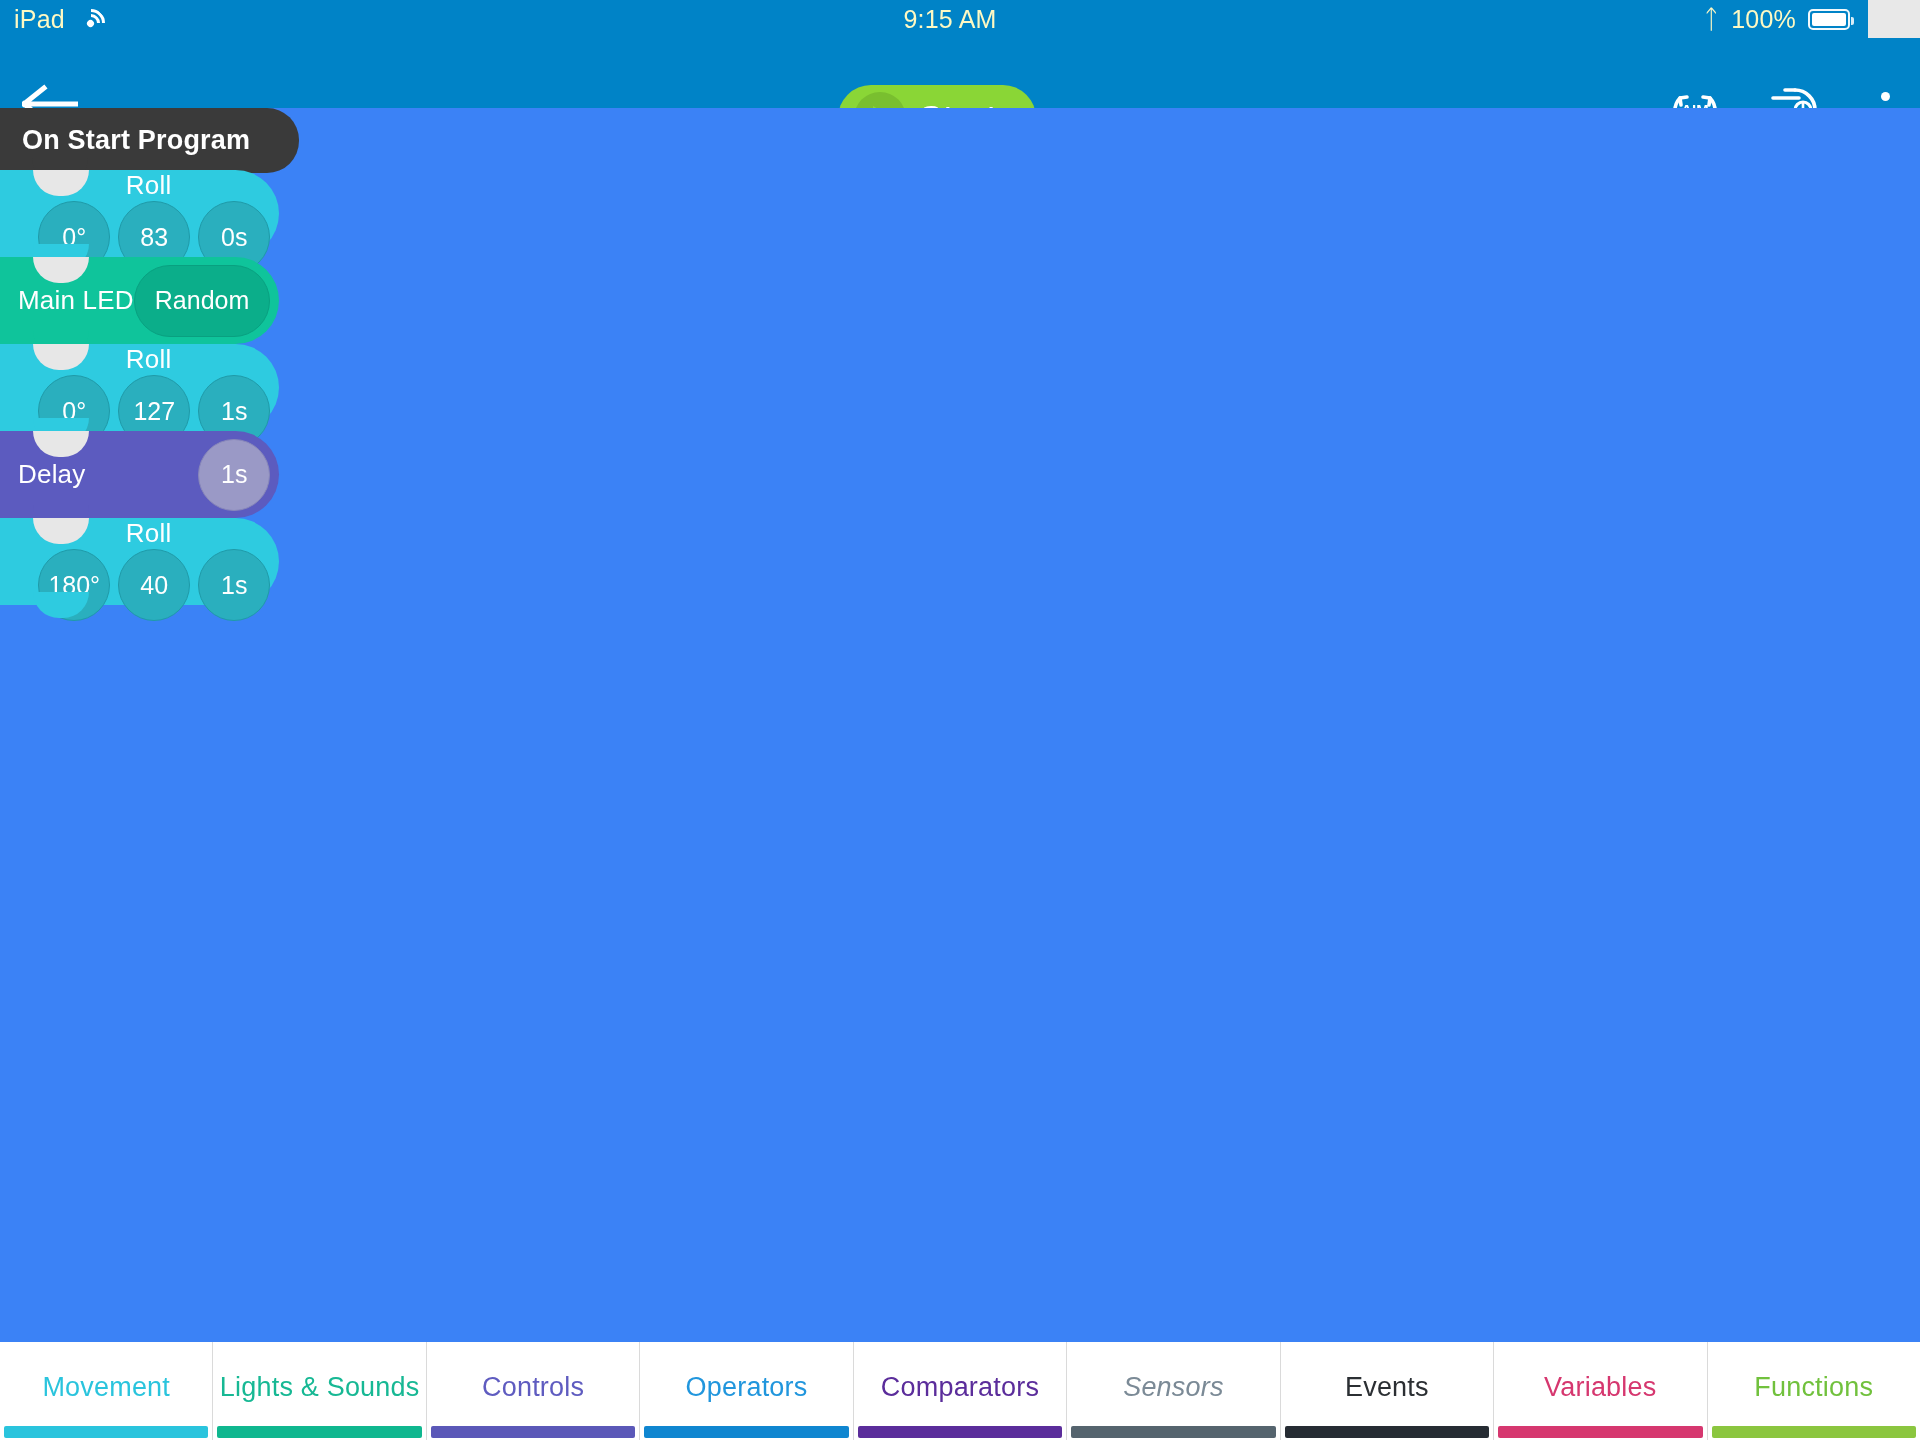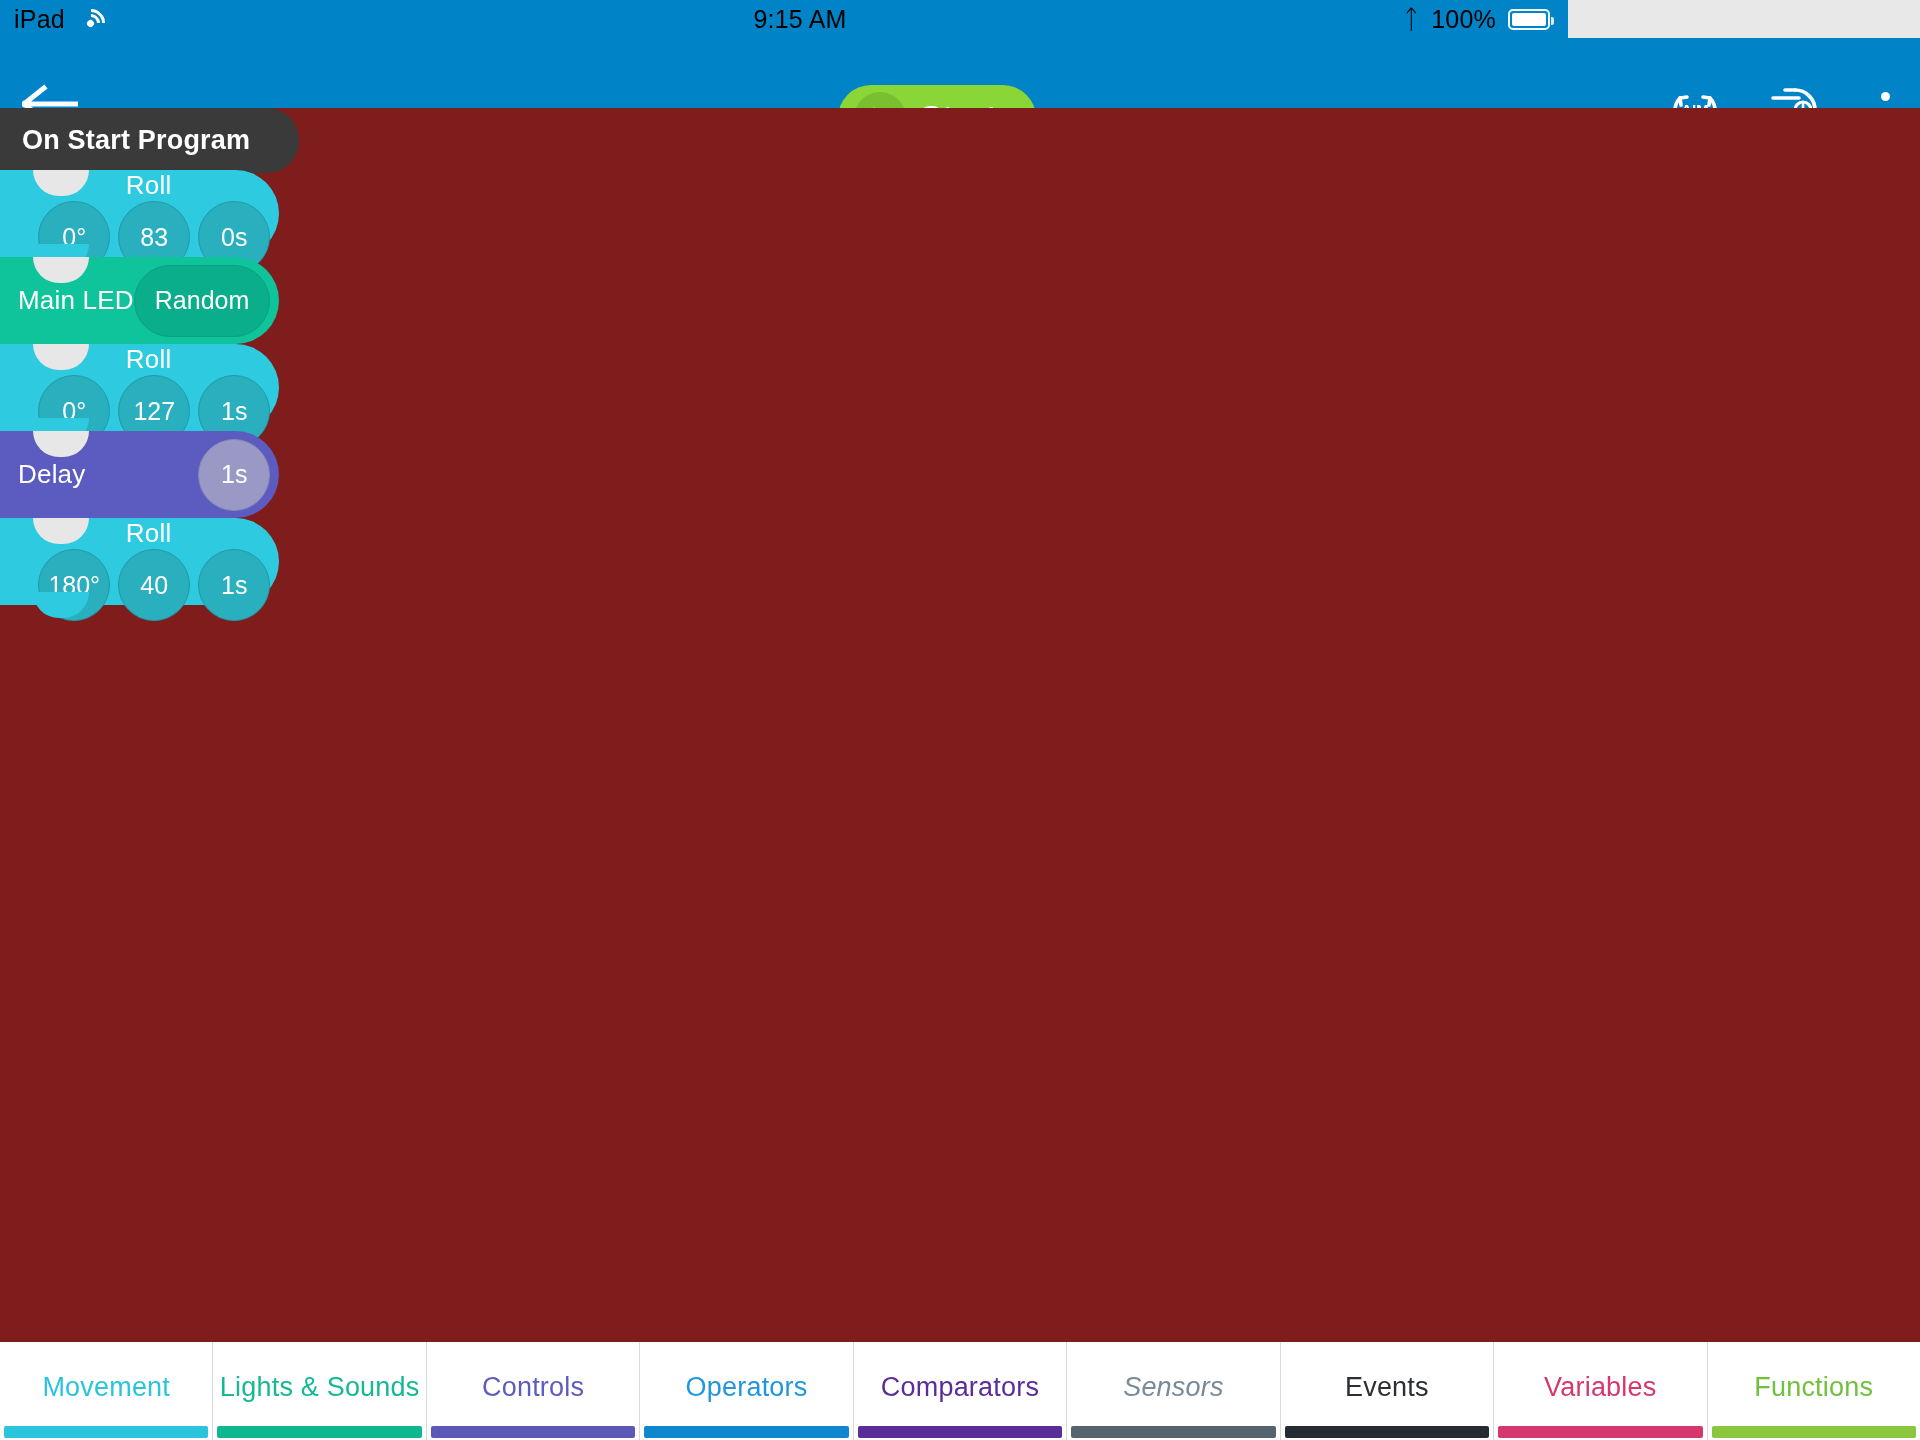--- a/index.html
+++ b/index.html
@@ -6,22 +6,22 @@
   html,body {
     width:1920px; height:1440px;
     font-family:"Liberation Sans", sans-serif;
     background:#e8e8e8;
     overflow:hidden;
   }
   #root { position:relative; width:1920px; height:1440px; }
 
   
   .statusbar{
-    position:absolute; left:0; top:0; width:1568px; height:38px;
-    background:#0083c7; color:#000000;
+    position:absolute; left:0; top:0; width:1868px; height:38px;
+    background:#0083c7; color:#fef9c3;
     display:flex; align-items:center;
     font-size:25px; letter-spacing:.2px;
   }
   .sb-left{ display:flex; align-items:center; gap:12px; padding-left:14px; }
   .sb-center{ position:absolute; left:0; right:0; text-align:center; font-size:25px;padding-left:32px; }
   .sb-right{ margin-left:auto; display:flex; align-items:center; gap:12px; padding-right:18px; position:relative; z-index:2;}
   .wifi{ width:28px; height:20px; position:relative; display:inline-block; }
   .wifi i{ position:absolute; border:3px solid #fff; border-bottom-color:transparent;
            border-left-color:transparent; border-right-color:transparent; border-radius:50%; }
   .wifi i:nth-child(1){ width:28px; height:28px; left:0; top:0; transform:rotate(45deg); }
@@ -62,21 +62,21 @@
   .start-label{ color:#fff; font-size:33px; font-weight:bold; letter-spacing:.3px; }
 
   .tb-right{ position:absolute; right:16px; top:44px; display:flex; align-items:center; gap:42px;}
   .ic{ cursor:pointer; display:block; }
   .kebab{ display:flex; flex-direction:column; gap:7px; align-items:center; padding:6px 14px; cursor:pointer;}
   .kebab b{ width:9px; height:9px; border-radius:50%; background:#fff; display:block; }
 
   
   .canvas{
     position:absolute; left:0; top:108px; width:1920px; height:1246px;
-    background:#7f1d1d;
+    background:#3b82f6;
   }
 
   
   .prog-header{
     position:absolute; left:0; top:0; width:299px; height:65px;
     background:#3a3a3a; border-radius:0 32px 32px 0;
     display:flex; align-items:center;
   }
   .prog-header span{ color:#fff; font-size:27px; font-weight:bold; padding-left:22px; letter-spacing:.2px;}
   .prog-header::after{

